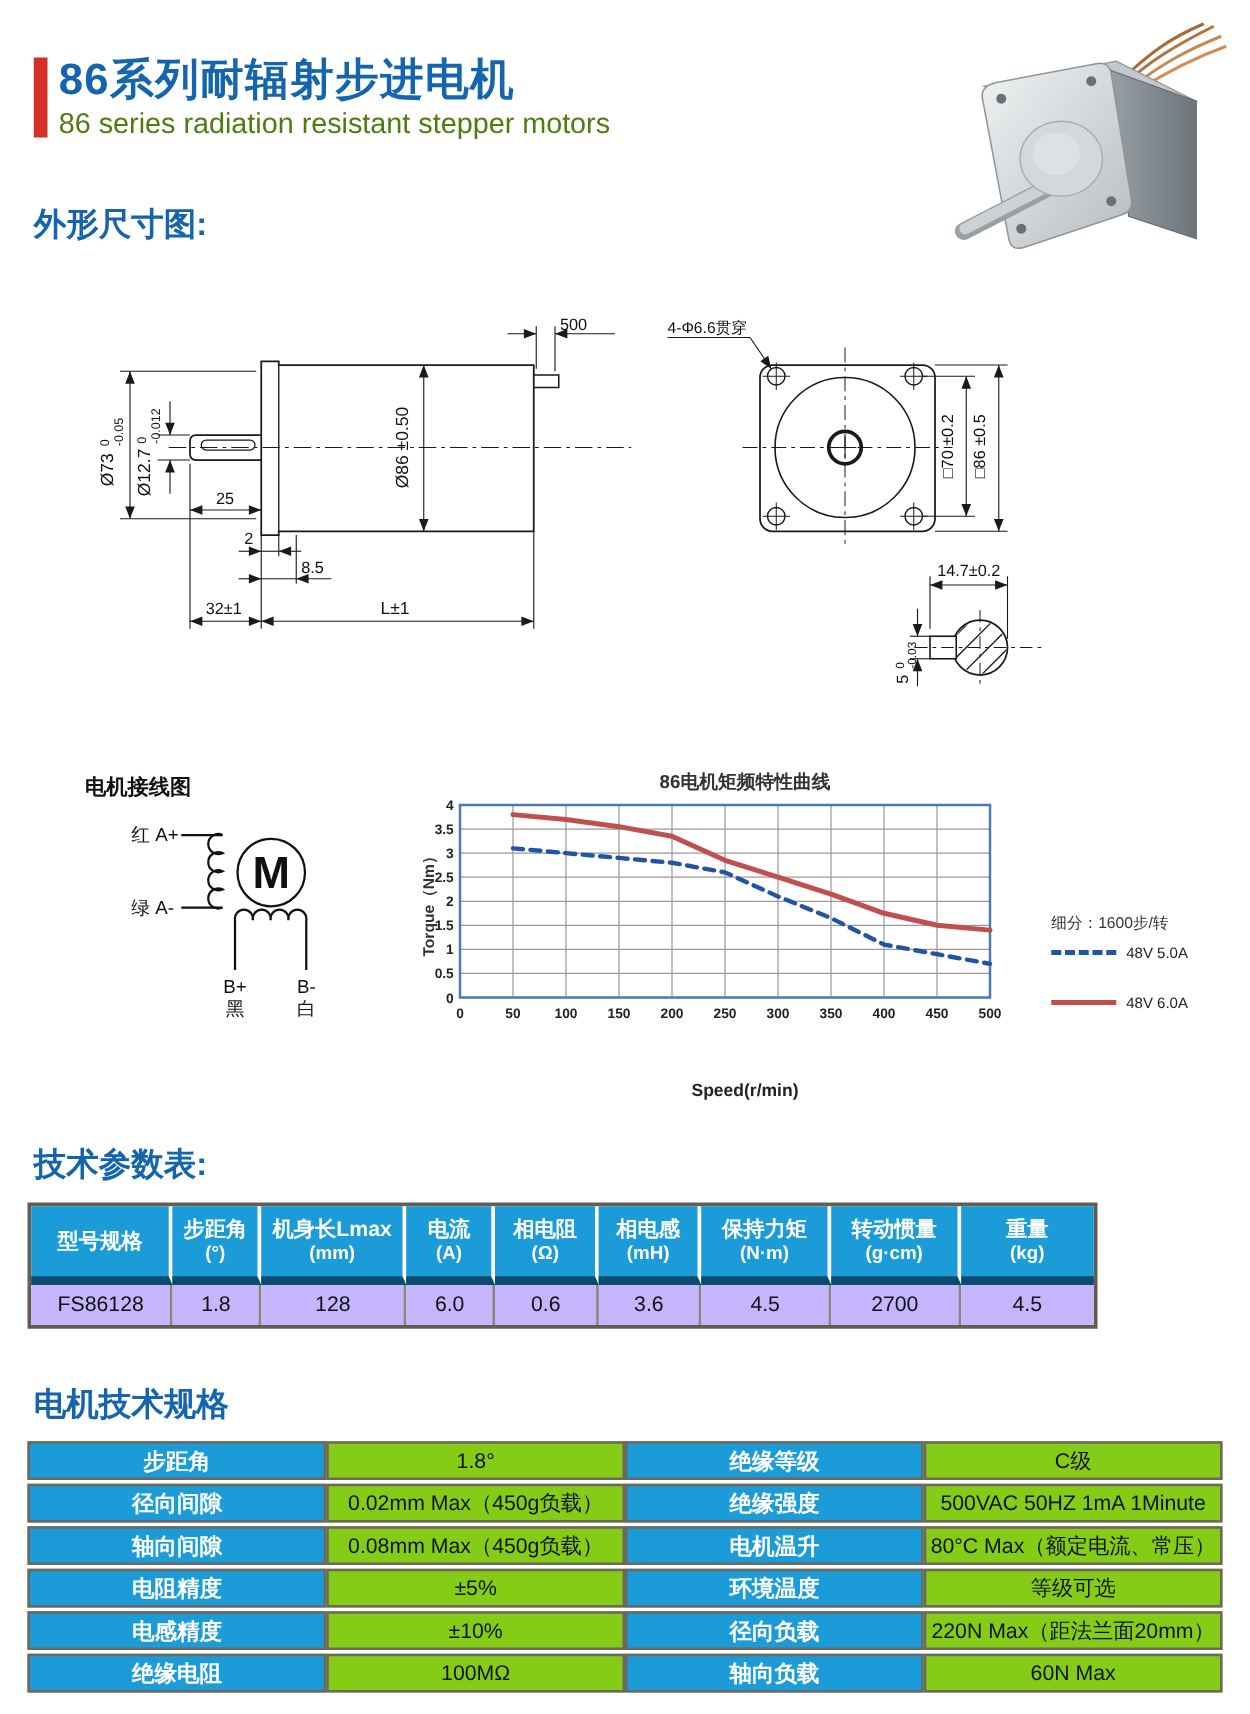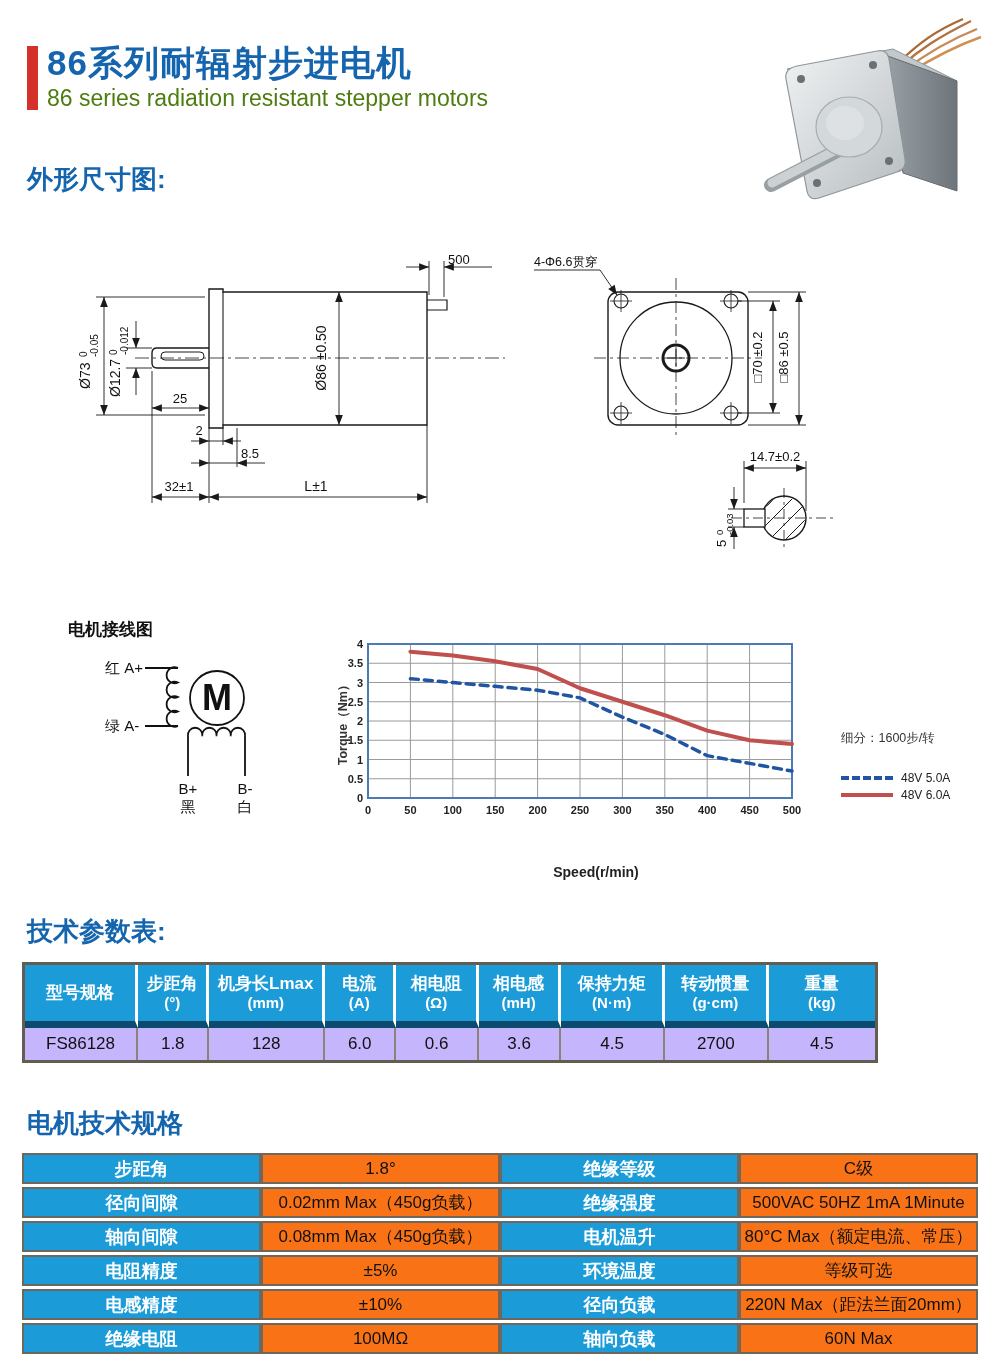--- a/index.html
+++ b/index.html
@@ -18,21 +18,21 @@
   .wiring-title { left:68px; top:618px; font-size:17px; font-weight:bold; color:#111; }
 
   
   .chart { left:336px; top:612px; width:660px; height:238px; }
   .chart-title { position:absolute; left:20px; top:4px; width:480px; text-align:center;
                  font-size:15px; font-weight:bold; color:#333; }
   .chart-xlabel{ position:absolute; left:20px; top:210px; width:480px; text-align:center;
                  font-size:14px; font-weight:bold; color:#222;margin-top:42px; }
   .legend { position:absolute; left:505px; top:74px; width:155px; }
   .legend-note { font-size:12.5px; color:#333; white-space:nowrap;margin-top:44px; }
-  .legend-row { margin-top:24px; display:flex; align-items:center; }
+  .legend-row { margin-top:8px; display:flex; align-items:center; }
   .sample { display:inline-block; width:52px; height:0; margin-right:8px; }
   .legend-name { font-size:12px; color:#222; white-space:nowrap; }
 
   
   .params { position:absolute; left:22px; top:962px; width:856px;
             border-collapse:separate; border-spacing:0; border:3px solid #645c51; }
   .params th { background:#1b9cd8; color:#fff; font-size:17px; font-weight:bold;
                height:56px; border-right:3px solid #fff; border-bottom:7px solid #0c4a6e;
                vertical-align:middle; text-align:center; line-height:1.25; padding:0 2px; }
   .params th:last-child { border-right:none; }
@@ -40,21 +40,21 @@
   .params .h2:empty { display:none; }
   .params td { background:#c4b5fd; color:#111; font-size:17px; text-align:center;
                height:30px; border-right:2px solid #8a8376; }
   .params td:last-child { border-right:none; }
 
   
   .specs { position:absolute; left:22px; top:1150px; width:956px;
            border-collapse:separate; border-spacing:0 3px; }
   .specs td { border:2px solid #6e675e; height:25px; text-align:center; vertical-align:middle; }
   .specs td.lbl { background:#1b9cd8; color:#fff; font-weight:bold; font-size:18px; width:25%; }
-  .specs td.val { background:#f97316; color:#111; font-size:17px; width:25%; }
+  .specs td.val { background:#84cc16; color:#111; font-size:17px; width:25%; }
 
   svg text { font-family:"Liberation Sans", sans-serif; }
 </style>
 </head>
 <body>
 
 <div id="page">
 
   <div class="abs red-bar"></div>
   <div class="abs title-zh">86系列耐辐射步进电机</div>
@@ -252,20 +252,21 @@
       <text x="45" y="83">绿 A-</text>
       <text x="157" y="62" font-size="36" font-weight="bold" text-anchor="middle">M</text>
       <text x="128" y="146" text-anchor="middle">B+</text>
       <text x="128" y="164" text-anchor="middle">黑</text>
       <text x="185" y="146" text-anchor="middle">B-</text>
       <text x="185" y="164" text-anchor="middle">白</text>
     </g>
   </svg>
 
   <div class="abs chart">
+    <div class="chart-title">86电机矩频特性曲线</div>
     <svg id="plot-svg" style="position:absolute; left:0; top:26px;" width="540" height="184" viewBox="0 0 540 184">
       <text transform="rotate(-90 11 84)" x="11" y="84" text-anchor="middle" font-size="12.5" font-weight="bold" fill="#333">Torque（Nm）</text>
       <g id="plot-g">
           <line x1="32" y1="160" x2="456" y2="160" stroke="#9a9a9a" stroke-width="1"></line>
           <line x1="32" y1="140.75" x2="456" y2="140.75" stroke="#9a9a9a" stroke-width="1"></line>
           <line x1="32" y1="121.5" x2="456" y2="121.5" stroke="#9a9a9a" stroke-width="1"></line>
           <line x1="32" y1="102.25" x2="456" y2="102.25" stroke="#9a9a9a" stroke-width="1"></line>
           <line x1="32" y1="83" x2="456" y2="83" stroke="#9a9a9a" stroke-width="1"></line>
           <line x1="32" y1="63.75" x2="456" y2="63.75" stroke="#9a9a9a" stroke-width="1"></line>
           <line x1="32" y1="44.5" x2="456" y2="44.5" stroke="#9a9a9a" stroke-width="1"></line>
@@ -307,21 +308,21 @@
           <polyline points="74.4,13.700000000000017 116.80000000000001,17.549999999999983 159.2,23.325000000000017 201.60000000000002,31.025000000000006 244,50.27499999999999 286.4,63.75 328.79999999999995,77.22500000000001 371.20000000000005,92.625 413.6,102.25 456,106.1" fill="none" stroke="#c0504d" stroke-width="4" stroke-linecap="round" stroke-linejoin="round"></polyline>
         </g>
     </svg>
     <div class="chart-xlabel">Speed(r/min)</div>
     <div class="legend">
       <div class="legend-note">细分：1600步/转</div>
       <div class="legend-row">
         <span class="sample" style="border-top: 4px dashed rgb(33, 85, 163);"></span>
         <span class="legend-name">48V 5.0A</span>
       </div>
-      <div class="legend-row" style="margin-top:3px;">
+      <div class="legend-row" style="margin-top:26px;">
         <span class="sample" style="border-top: 4px solid rgb(192, 80, 77);"></span>
         <span class="legend-name">48V 6.0A</span>
       </div>
     </div>
   </div>
 
   <div class="abs sec-title sec-params">技术参数表:</div>
   <table class="params">
     <colgroup>
       <col style="width:13.3%">

